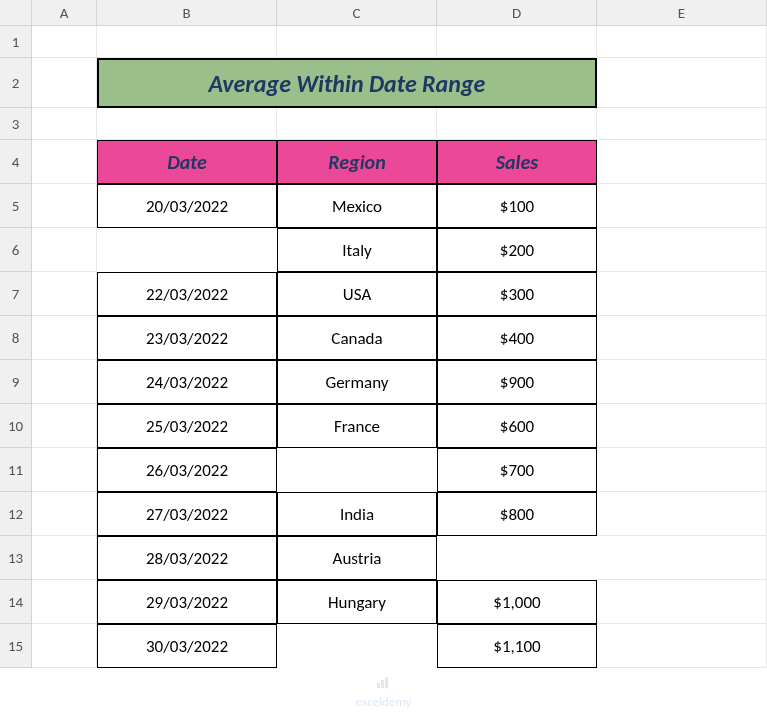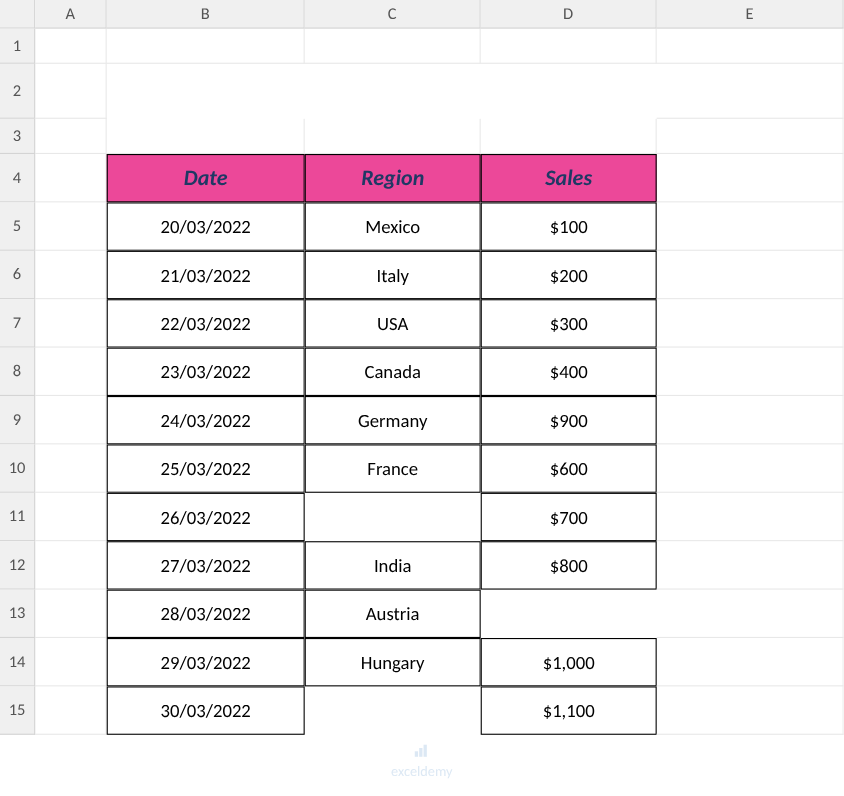--- a/index.html
+++ b/index.html
@@ -108,20 +108,21 @@
 
   <div class="row-header">1</div>
   <div class="cell"></div>
   <div class="cell"></div>
   <div class="cell"></div>
   <div class="cell"></div>
   <div class="cell"></div>
 
   <div class="row-header" style="grid-row:3">2</div>
   <div class="cell" style="grid-row:3;grid-column:2"></div>
+  <div class="title-cell">Average Within Date Range</div>
   <div class="cell" style="grid-row:3;grid-column:6"></div>
 
   <div class="row-header" style="grid-row:4">3</div>
   <div class="cell" style="grid-row:4;grid-column:2"></div>
   <div class="cell" style="grid-row:4;grid-column:3"></div>
   <div class="cell" style="grid-row:4;grid-column:4"></div>
   <div class="cell" style="grid-row:4;grid-column:5"></div>
   <div class="cell" style="grid-row:4;grid-column:6"></div>
 
   <div class="row-header" style="grid-row:5">4</div>
@@ -133,21 +134,20 @@
 
   <div class="row-header" style="grid-row:6">5</div>
   <div class="cell" style="grid-row:6;grid-column:2"></div>
   <div class="cell table-cell" style="grid-row:6;grid-column:3">20/03/2022</div>
   <div class="cell table-cell" style="grid-row:6;grid-column:4">Mexico</div>
   <div class="cell table-cell" style="grid-row:6;grid-column:5">$100</div>
   <div class="cell" style="grid-row:6;grid-column:6"></div>
 
   <div class="row-header" style="grid-row:7">6</div>
   <div class="cell" style="grid-row:7;grid-column:2"></div>
-  <div class="cell table-cell" style="grid-row:7;grid-column:3">21/03/2022</div>
   <div class="cell table-cell" style="grid-row:7;grid-column:4">Italy</div>
   <div class="cell table-cell" style="grid-row:7;grid-column:5">$200</div>
   <div class="cell" style="grid-row:7;grid-column:6"></div>
 
   <div class="row-header" style="grid-row:8">7</div>
   <div class="cell" style="grid-row:8;grid-column:2"></div>
   <div class="cell table-cell" style="grid-row:8;grid-column:3">22/03/2022</div>
   <div class="cell table-cell" style="grid-row:8;grid-column:4">USA</div>
   <div class="cell table-cell" style="grid-row:8;grid-column:5">$300</div>
   <div class="cell" style="grid-row:8;grid-column:6"></div>

